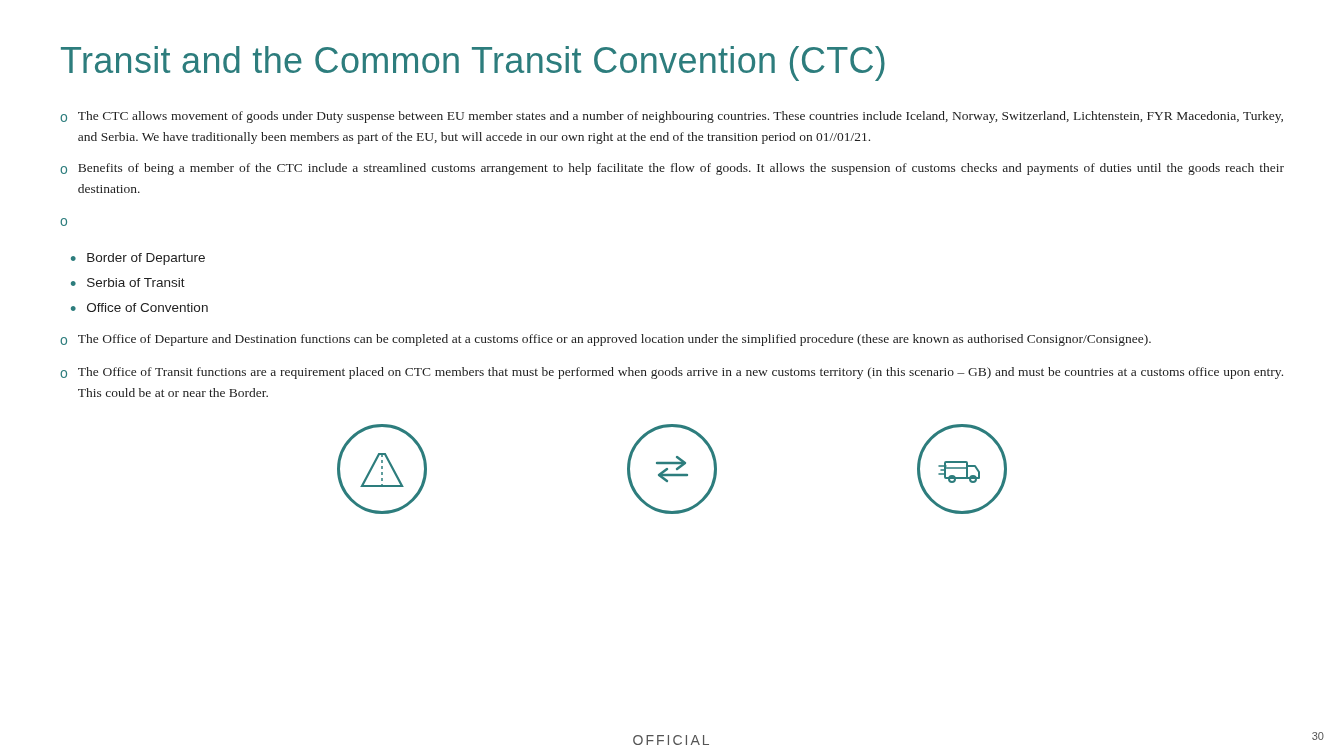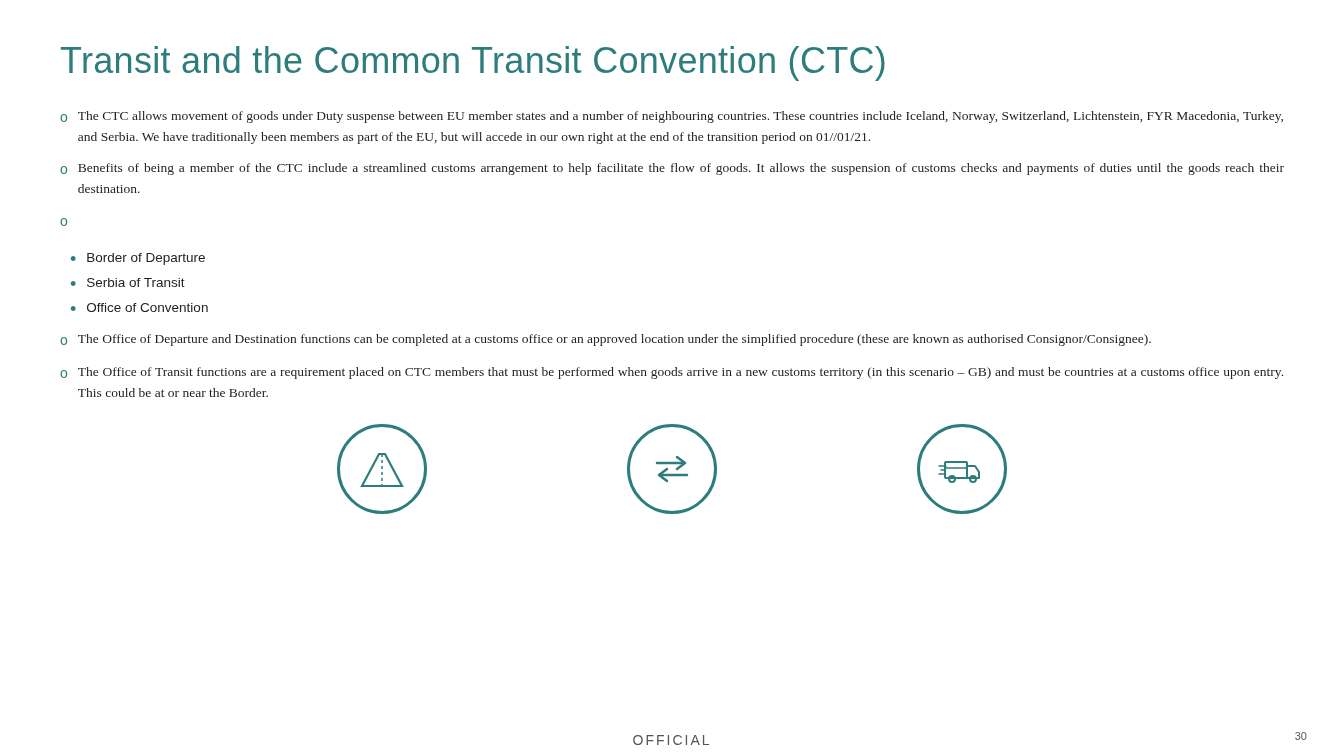--- a/index.html
+++ b/index.html
@@ -89,21 +89,21 @@
       justify-content: center;
       flex-shrink: 0;
     }
     .icon-circle svg {
       width: 50px;
       height: 50px;
     }
     .page-number {
       position: absolute;
       bottom: 14px;
-      right: 37px;
+      right: 20px;
       font-size: 11px;
       color: #555;
     }
     .official-label {
       position: absolute;
       bottom: 8px;
       left: 50%;
       transform: translateX(-50%);
       font-size: 14px;
       color: #555;

